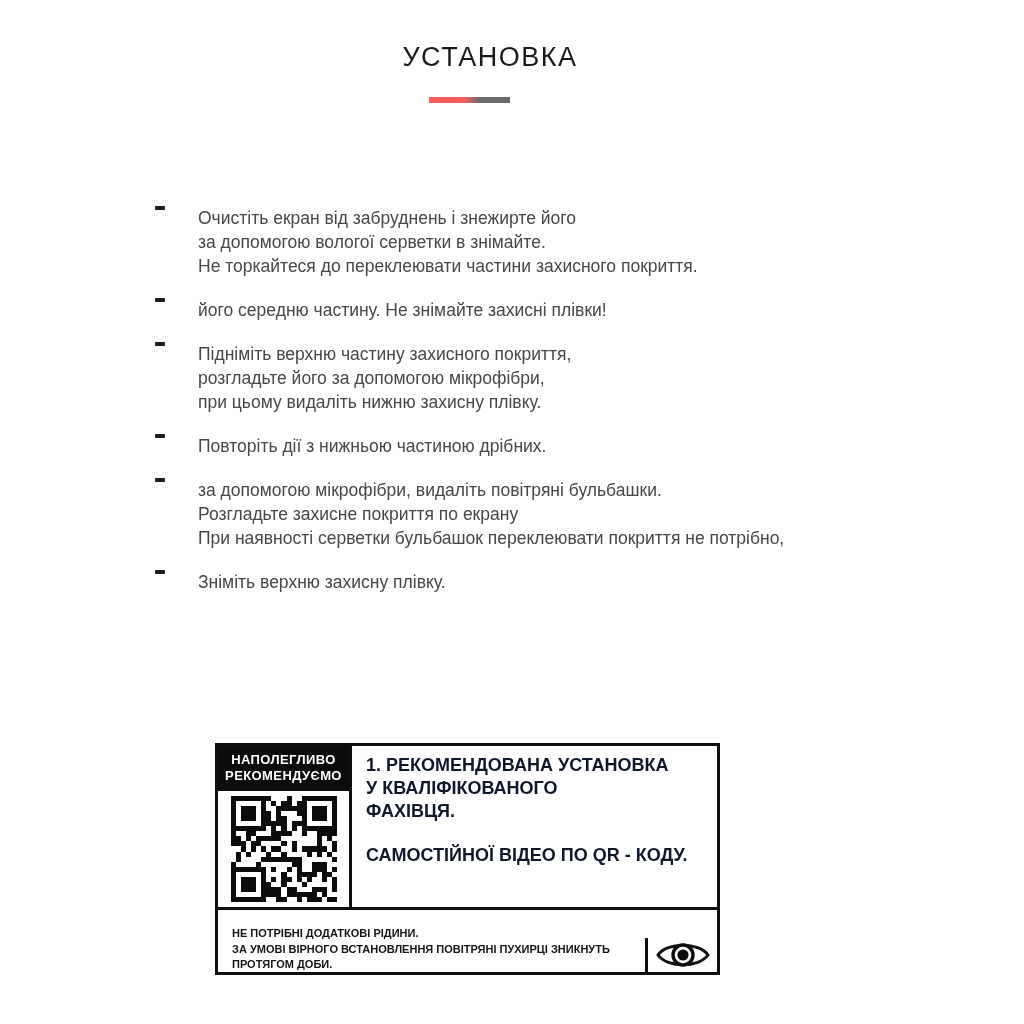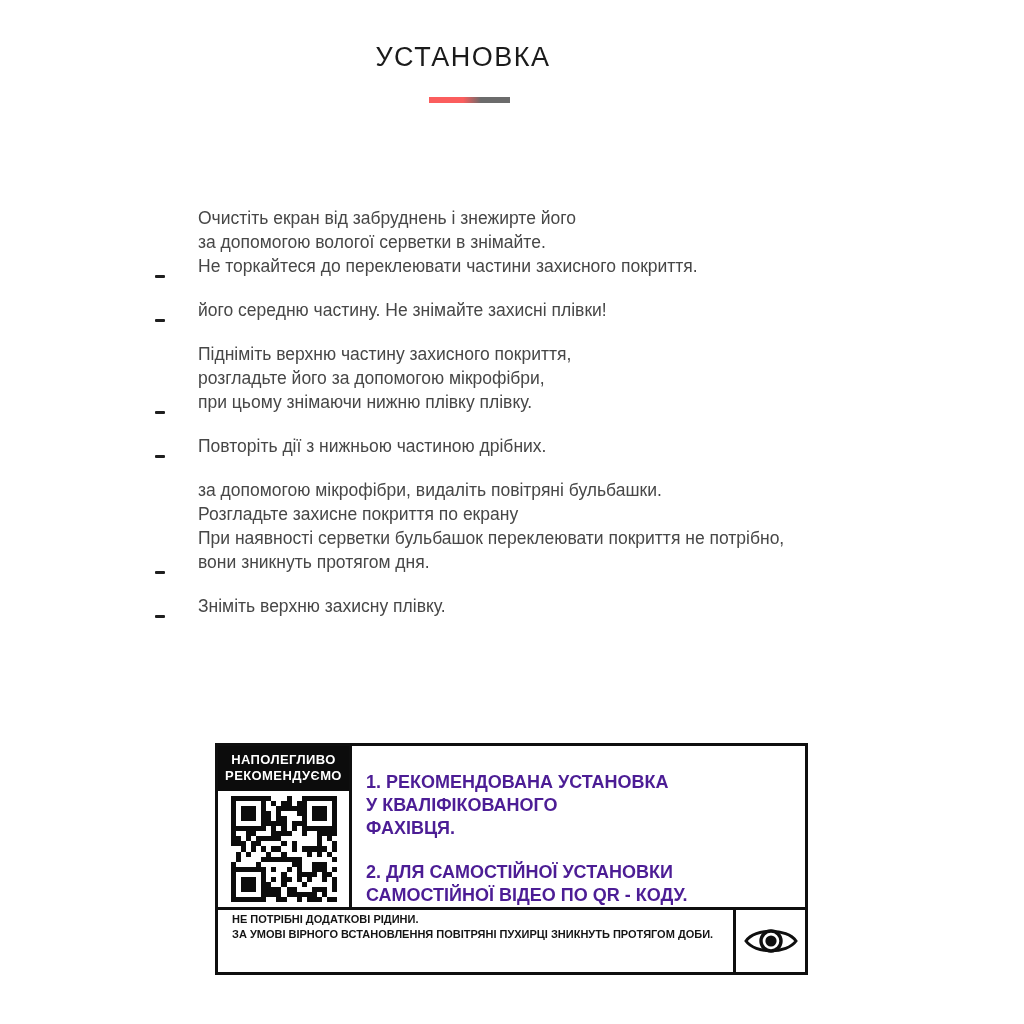--- a/index.html
+++ b/index.html
@@ -4,55 +4,55 @@
 <style>
   * { margin:0; padding:0; box-sizing:border-box; }
   html,body { background:#ffffff; }
   body {
     width:1024px; height:1024px; position:relative;
     font-family:"Liberation Sans", sans-serif; color:#454545;
   }
 
   
   .title {
-    position:absolute; top:42px; left:463px; transform:translateX(-50%);
+    position:absolute; top:42px; left:490px; transform:translateX(-50%);
     font-size:27px; font-weight:500; letter-spacing:1.5px; color:#1b1b1b;
     white-space:nowrap;
   }
   .divider {
     position:absolute; top:97px; left:429px; width:81px; height:6px;
     background:linear-gradient(90deg,#fb5d5d 0%,#fb5d5d 42%,#6b6b6b 64%,#6b6b6b 100%);
   }
 
   
   .list { position:absolute; left:155px; top:206px; width:760px; }
-  .item { display:flex; align-items:flex-end; margin-bottom:20px; }
+  .item { display:flex; align-items:flex-start; margin-bottom:20px; }
   .dash-col { width:43px; flex:0 0 43px; display:flex; align-items:center; }
   .dash { width:10px; height:3.5px; background:#1f1f1f; border-radius:1px; }
   .lines { font-size:17.5px; line-height:24px; color:#474747; }
 
   
   .box {
-    position:absolute; left:215px; top:743px; width:593px; height:232px;
+    position:absolute; left:215px; top:743px; width:505px; height:232px;
     border:3px solid #0f0f0f; display:flex; flex-direction:column; background:#fff;
   }
   .box-top { flex:1; display:flex; min-height:0; }
   .cell-left { width:134px; flex:0 0 134px; border-right:3px solid #0f0f0f; display:flex; flex-direction:column; }
   .badge {
     background:#0c0c0c; color:#ffffff; text-align:center;
     font-size:13px; font-weight:bold; line-height:16px; letter-spacing:.4px;
     padding:6px 2px 7px;
   }
   .qr-wrap { flex:1; display:flex; align-items:center; justify-content:center; }
   .qr { width:106px; height:106px; shape-rendering:crispEdges; }
-  .cell-right { flex:1; padding:25px 10px 0 14px; color:#4c1d95; }
+  .cell-right { flex:1; padding:8px 10px 0 14px; color:#0f172a; }
   .rec { font-size:18px; font-weight:bold; line-height:23px; }
   .rec-2 { margin-top:21px; }
 
-  .box-bottom { height:65px; flex:0 0 65px; border-top:3px solid #0f0f0f; display:flex; }
+  .box-bottom { height:65px; flex:0 0 65px; border-top:3px solid #0f0f0f; display:flex;align-items:flex-end; }
   .notes {
     flex:1; padding:2px 8px 0 14px; overflow:hidden;
     font-size:11px; font-weight:bold; line-height:15.2px; color:#141414;
   }
   .eye-cell { width:72px; flex:0 0 72px; border-left:3px solid #0f0f0f; display:flex; align-items:center; justify-content:center; }
 </style>
 </head>
 <body>
 
 <h1 class="title">УСТАНОВКА</h1>
@@ -80,42 +80,41 @@
     </div>
   </div>
 
   <div class="item">
     <div class="dash-col">
         <span class="dash"></span>
       </div>
     <div class="lines">
       <div>Підніміть верхню частину захисного покриття,</div>
       <div>розгладьте його за допомогою мікрофібри,</div>
-      <div>при цьому знімаючи нижню плівку плівку.</div>
+      <div>при цьому видаліть нижню захисну плівку.</div>
     </div>
   </div>
 
   <div class="item">
     <div class="dash-col">
         <span class="dash"></span>
       </div>
     <div class="lines">
       <div>Повторіть дії з нижньою частиною дрібних.</div>
     </div>
   </div>
 
   <div class="item">
     <div class="dash-col">
         <span class="dash"></span>
       </div>
     <div class="lines">
       <div>за допомогою мікрофібри, видаліть повітряні бульбашки.</div>
       <div>Розгладьте захисне покриття по екрану</div>
       <div>При наявності серветки бульбашок переклеювати покриття не потрібно,</div>
-      <div>вони зникнуть протягом дня.</div>
     </div>
   </div>
 
   <div class="item">
     <div class="dash-col">
         <span class="dash"></span>
       </div>
     <div class="lines">
       <div>Зніміть верхню захисну плівку.</div>
     </div>
@@ -379,21 +378,20 @@
           </svg>
       </div>
     </div>
     <div class="cell-right">
       <div class="rec rec-1">
         <div>1. РЕКОМЕНДОВАНА УСТАНОВКА</div>
         <div>У КВАЛІФІКОВАНОГО</div>
         <div>ФАХІВЦЯ.</div>
       </div>
       <div class="rec rec-2">
-        <div>2. ДЛЯ САМОСТІЙНОЇ УСТАНОВКИ</div>
         <div>САМОСТІЙНОЇ ВІДЕО ПО QR - КОДУ.</div>
       </div>
     </div>
   </div>
   <div class="box-bottom">
     <div class="notes">
       <div>НЕ ПОТРІБНІ ДОДАТКОВІ РІДИНИ.</div>
       <div>ЗА УМОВІ ВІРНОГО ВСТАНОВЛЕННЯ  ПОВІТРЯНІ ПУХИРЦІ ЗНИКНУТЬ  ПРОТЯГОМ ДОБИ.</div>
 
     </div>

